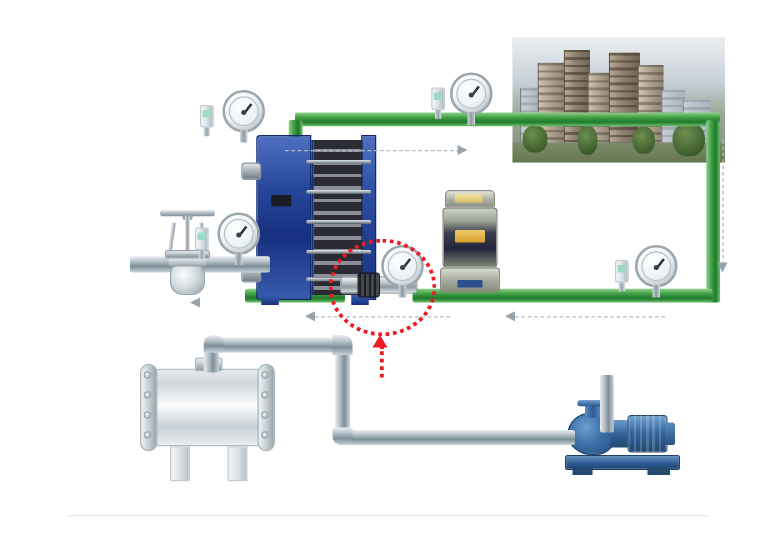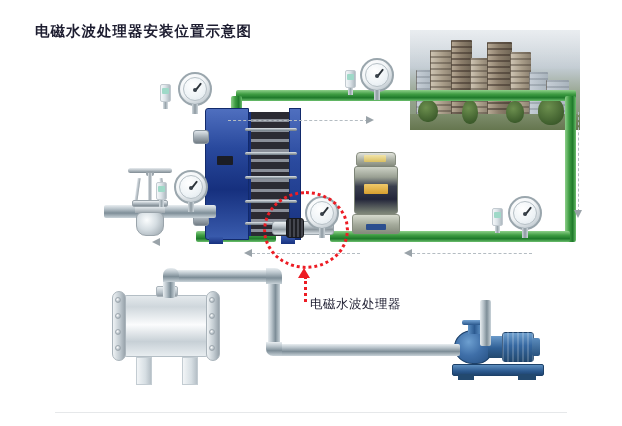--- a/index.html
+++ b/index.html
@@ -376,21 +376,20 @@
   .arrow-d{
     width:0;height:0;border-left:4px solid transparent;border-right:4px solid transparent;
     border-top:8px solid #9aa3a9;
   }
 </style>
 </head>
 <body>
 
 <div id="stage">
 
-  <div class="abs" id="title">电磁水波处理器安装位置示意图</div>
 
   <div class="abs" id="buildings">
     <div class="sky-haze"></div>
     <div class="tower far" style="left:6px;  width:16px; height:46px;"></div>
     <div class="tower light" style="left:20px; width:22px; height:66px;"></div>
     <div class="tower" style="left:41px; width:20px; height:76px;"></div>
     <div class="tower light" style="left:60px; width:18px; height:58px;"></div>
     <div class="tower" style="left:77px; width:24px; height:74px;"></div>
     <div class="tower light" style="left:100px;width:20px; height:64px;"></div>
     <div class="tower far" style="left:119px;width:18px; height:44px;"></div>
@@ -568,17 +567,16 @@
   <div class="abs arrow-l" style="left:244px;top:249px;"></div>
 
   <div class="abs flow-line" style="left:412px;top:253px;width:120px;"></div>
   <div class="abs arrow-l" style="left:404px;top:249px;"></div>
 
   <div class="abs arrow-l" style="left:152px;top:238px;"></div>
 
   <div class="abs" id="red-circle"></div>
   <div class="abs" id="red-arrow-head"></div>
   <div class="abs" id="red-arrow-line"></div>
-  <div class="abs" id="callout-label">电磁水波处理器</div>
 
   <div class="abs" id="footer-rule"></div>
 
 </div>
 
 </body></html>

